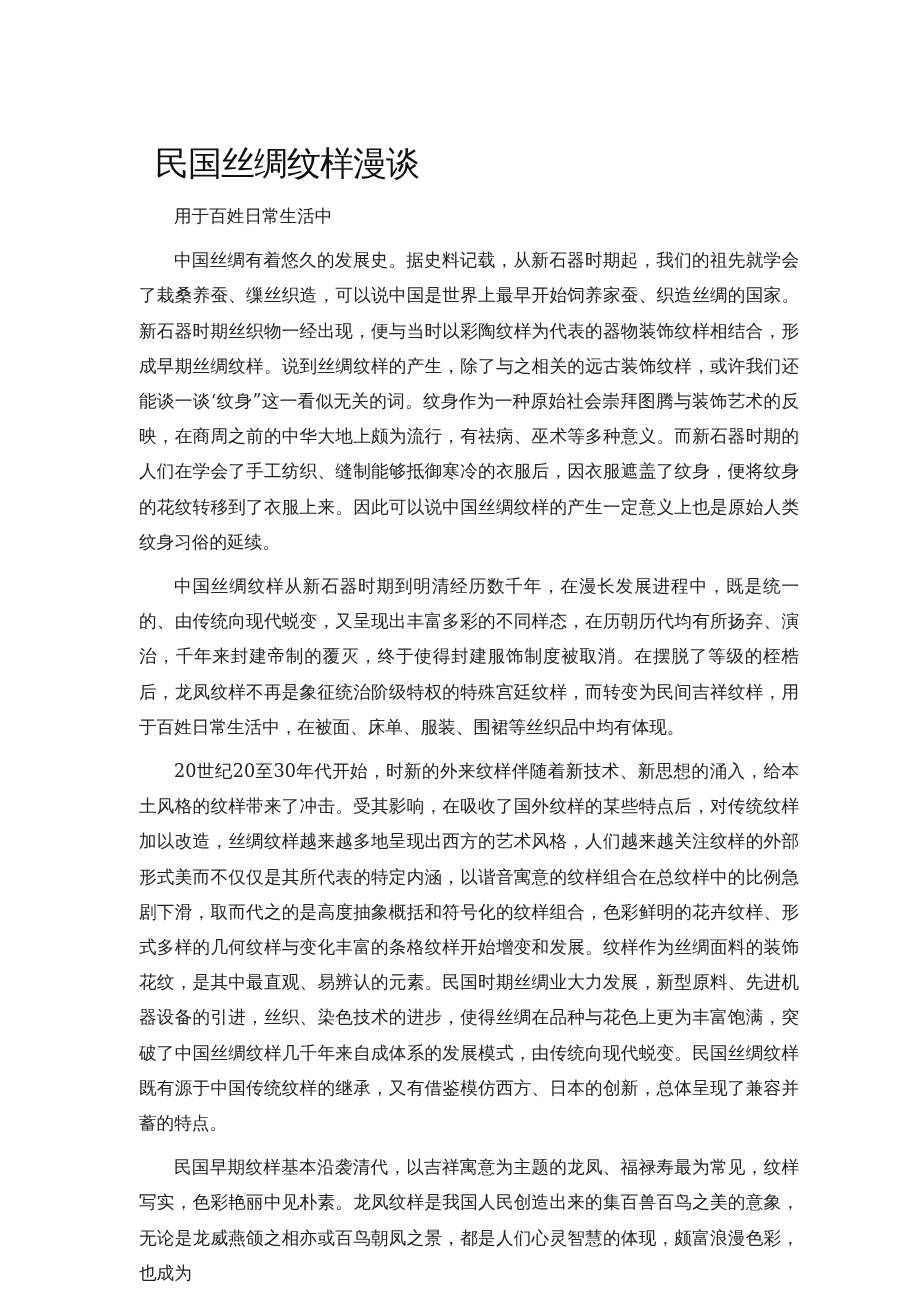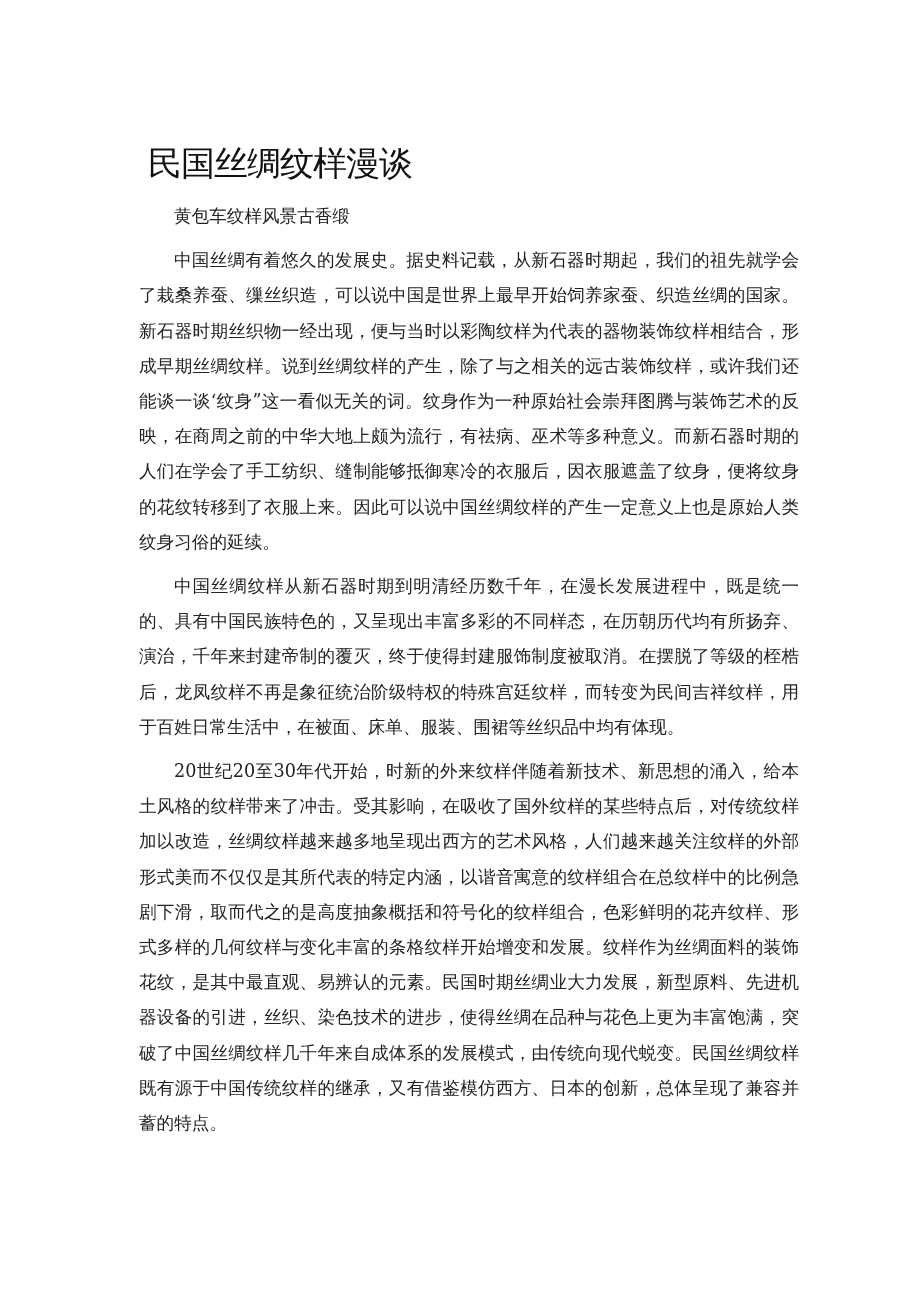--- a/index.html
+++ b/index.html
@@ -1,36 +1,37 @@
 <!DOCTYPE html>
 <html><head>
 <meta charset="utf-8">
 <style>
   html, body { margin:0; padding:0; background:#ffffff; }
   body { width:920px; height:1301px; position:relative; overflow:hidden; }
   .page { position:absolute; left:139px; top:0; width:660px; }
   .title {
-    position:absolute; left:9px; top:141px; margin:0;
+    position:absolute; left:16px; top:141px; margin:0;
     font-family:"DejaVu Sans","Liberation Sans",sans-serif;
     font-size:34px; font-weight:normal; color:#111; letter-spacing:-1px;
     white-space:nowrap;
   }
   .body-text {
     position:absolute; left:0; top:199px; width:660px;
     font-family:"DejaVu Serif","Liberation Serif",serif;
     font-size:17.6px; color:#222; line-height:35.2px;
   }
   .body-text p { margin:0; text-indent:35px; text-align:justify; text-align-last:left; }
   .body-text p.sub { margin-bottom:6px; }
   .body-text p + p { margin-top:9px; }
 </style>
 </head>
 <body>
 
 <div class="page">
   <h1 class="title">民国丝绸纹样漫谈</h1>
   <div class="body-text">
-    <p class="sub">黄包车纹样风景古香缎</p>
+    <p class="sub">用于百姓日常生活中</p>
     <p>中国丝绸有着悠久的发展史。据史料记载，从新石器时期起，我们的祖先就学会了栽桑养蚕、缫丝织造，可以说中国是世界上最早开始饲养家蚕、织造丝绸的国家。新石器时期丝织物一经出现，便与当时以彩陶纹样为代表的器物装饰纹样相结合，形成早期丝绸纹样。说到丝绸纹样的产生，除了与之相关的远古装饰纹样，或许我们还能谈一谈‘纹身”这一看似无关的词。纹身作为一种原始社会崇拜图腾与装饰艺术的反映，在商周之前的中华大地上颇为流行，有祛病、巫术等多种意义。而新石器时期的人们在学会了手工纺织、缝制能够抵御寒冷的衣服后，因衣服遮盖了纹身，便将纹身的花纹转移到了衣服上来。因此可以说中国丝绸纹样的产生一定意义上也是原始人类纹身习俗的延续。</p>
-    <p>中国丝绸纹样从新石器时期到明清经历数千年，在漫长发展进程中，既是统一的、具有中国民族特色的，又呈现出丰富多彩的不同样态，在历朝历代均有所扬弃、演治，千年来封建帝制的覆灭，终于使得封建服饰制度被取消。在摆脱了等级的桎梏后，龙凤纹样不再是象征统治阶级特权的特殊宫廷纹样，而转变为民间吉祥纹样，用于百姓日常生活中，在被面、床单、服装、围裙等丝织品中均有体现。</p>
+    <p>中国丝绸纹样从新石器时期到明清经历数千年，在漫长发展进程中，既是统一的、由传统向现代蜕变，又呈现出丰富多彩的不同样态，在历朝历代均有所扬弃、演治，千年来封建帝制的覆灭，终于使得封建服饰制度被取消。在摆脱了等级的桎梏后，龙凤纹样不再是象征统治阶级特权的特殊宫廷纹样，而转变为民间吉祥纹样，用于百姓日常生活中，在被面、床单、服装、围裙等丝织品中均有体现。</p>
     <p>20世纪20至30年代开始，时新的外来纹样伴随着新技术、新思想的涌入，给本土风格的纹样带来了冲击。受其影响，在吸收了国外纹样的某些特点后，对传统纹样加以改造，丝绸纹样越来越多地呈现出西方的艺术风格，人们越来越关注纹样的外部形式美而不仅仅是其所代表的特定内涵，以谐音寓意的纹样组合在总纹样中的比例急剧下滑，取而代之的是高度抽象概括和符号化的纹样组合，色彩鲜明的花卉纹样、形式多样的几何纹样与变化丰富的条格纹样开始增变和发展。纹样作为丝绸面料的装饰花纹，是其中最直观、易辨认的元素。民国时期丝绸业大力发展，新型原料、先进机器设备的引进，丝织、染色技术的进步，使得丝绸在品种与花色上更为丰富饱满，突破了中国丝绸纹样几千年来自成体系的发展模式，由传统向现代蜕变。民国丝绸纹样既有源于中国传统纹样的继承，又有借鉴模仿西方、日本的创新，总体呈现了兼容并蓄的特点。</p>
+    <p>民国早期纹样基本沿袭清代，以吉祥寓意为主题的龙凤、福禄寿最为常见，纹样写实，色彩艳丽中见朴素。龙凤纹样是我国人民创造出来的集百兽百鸟之美的意象，无论是龙威燕颌之相亦或百鸟朝凤之景，都是人们心灵智慧的体现，颇富浪漫色彩，也成为</p>
   </div>
 </div>
 
 </body></html>

